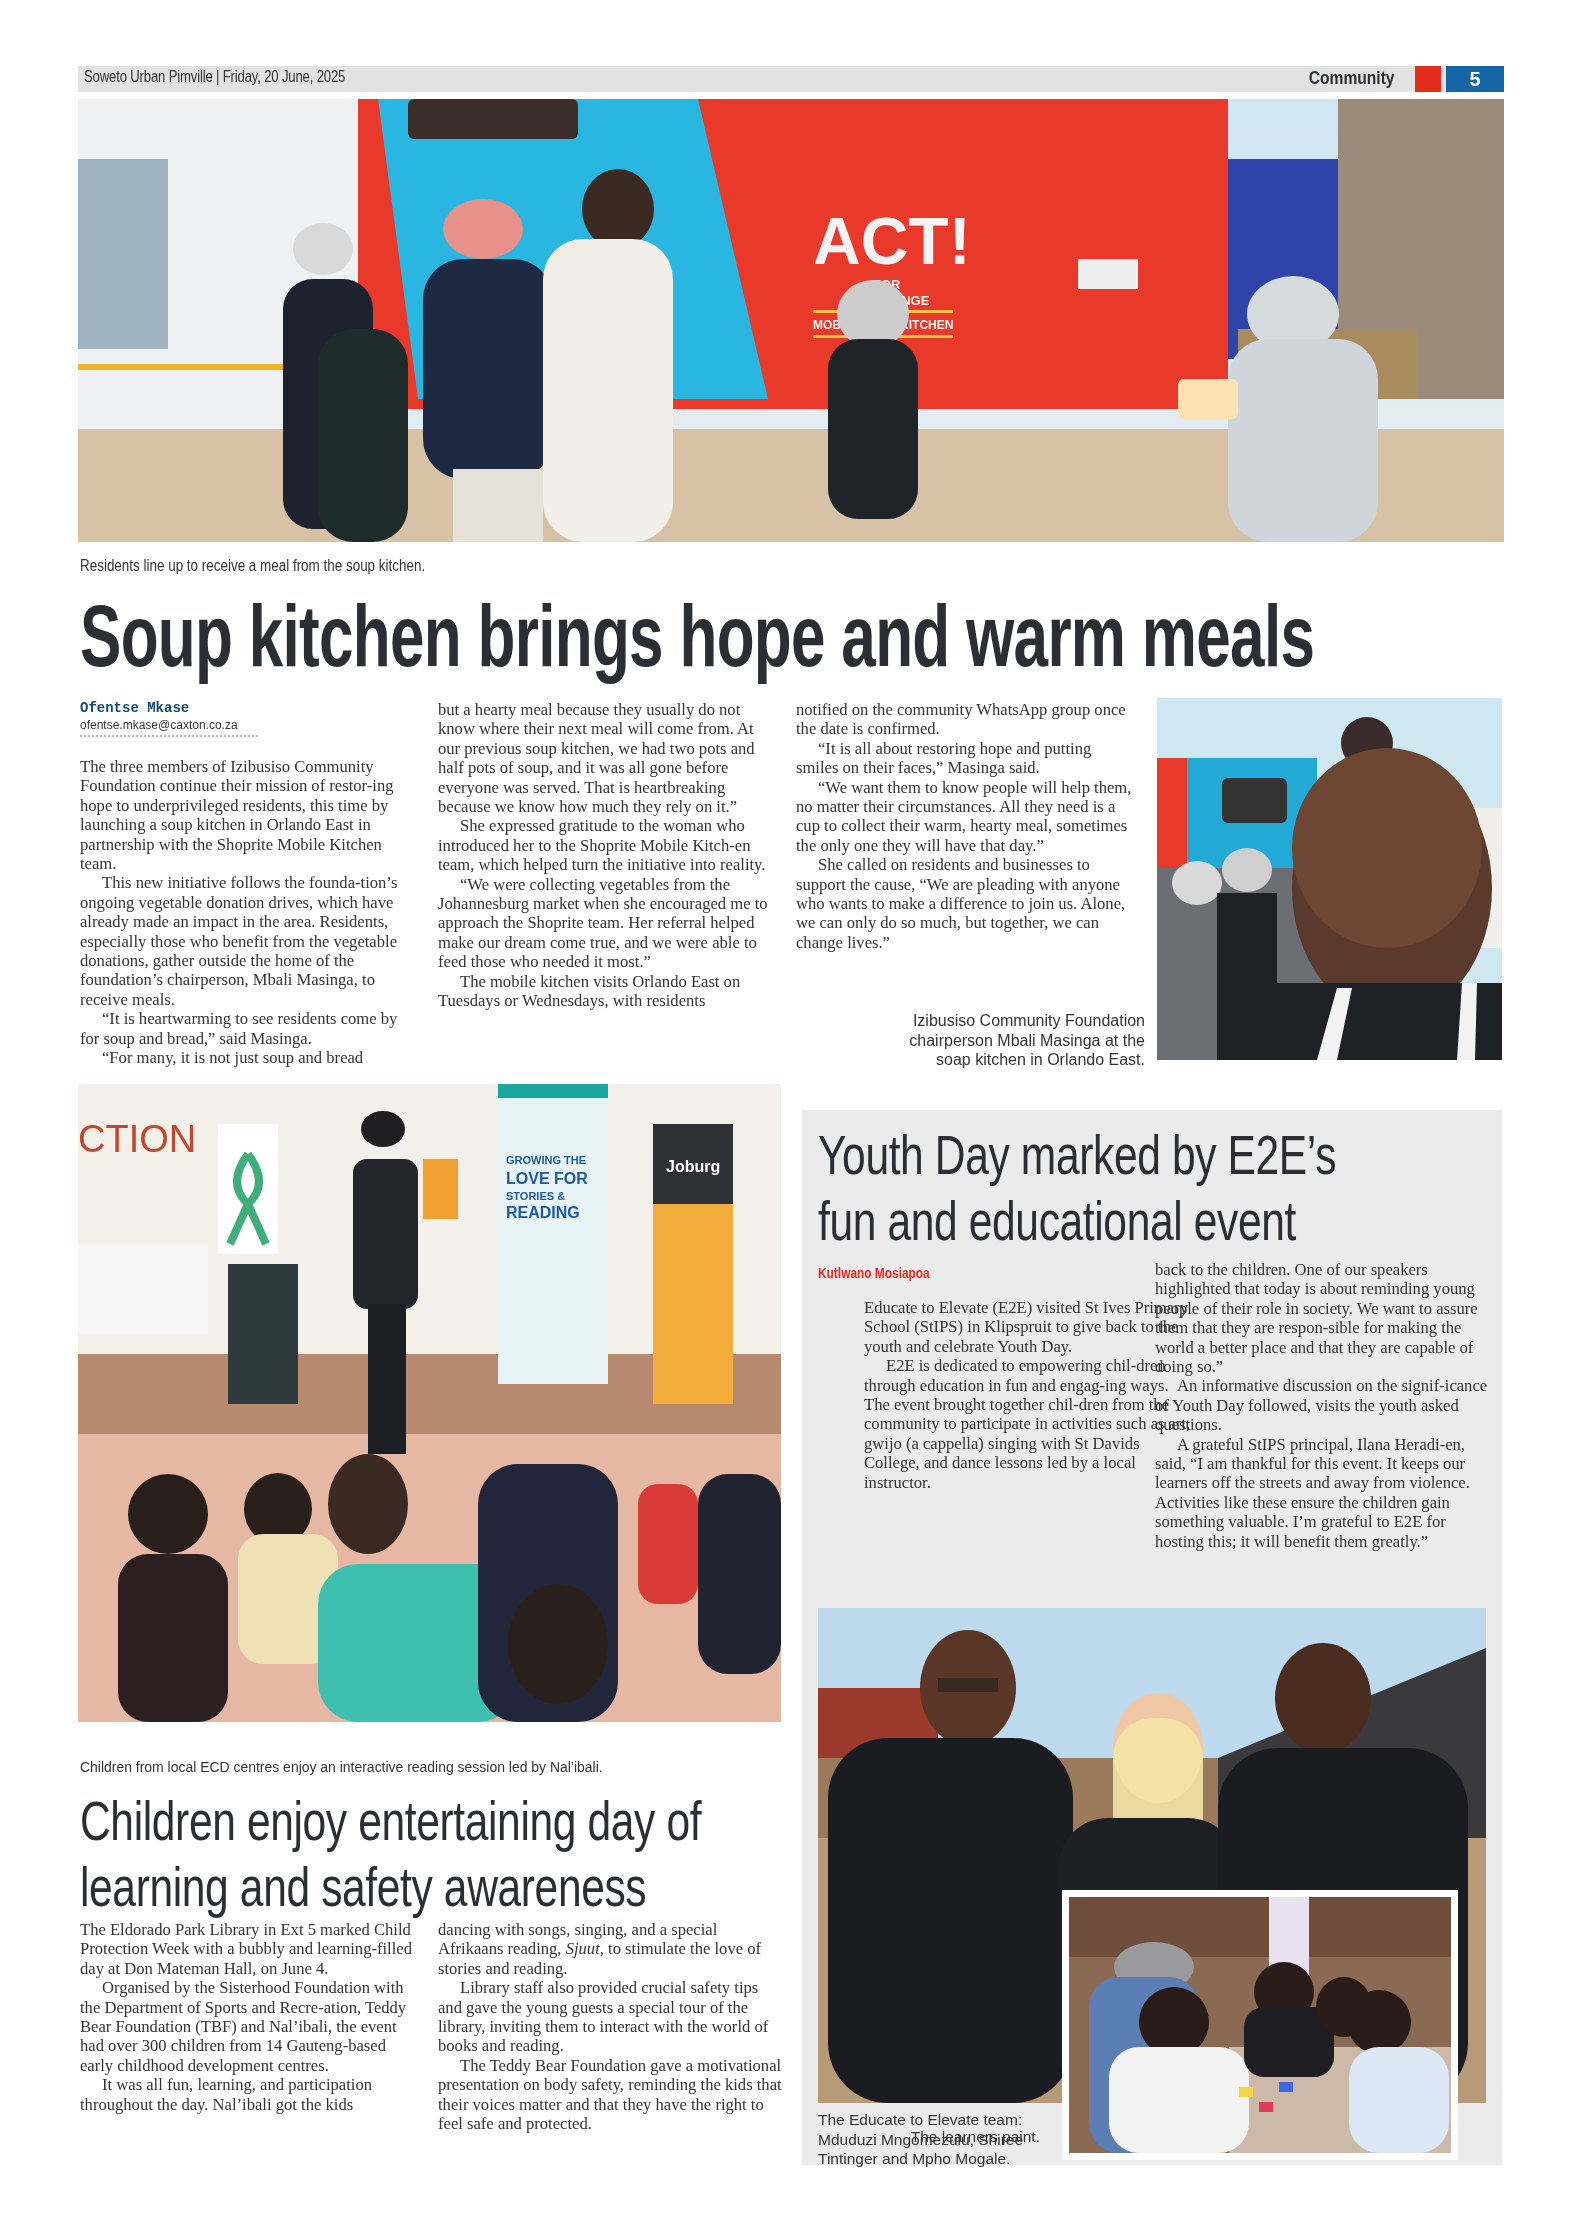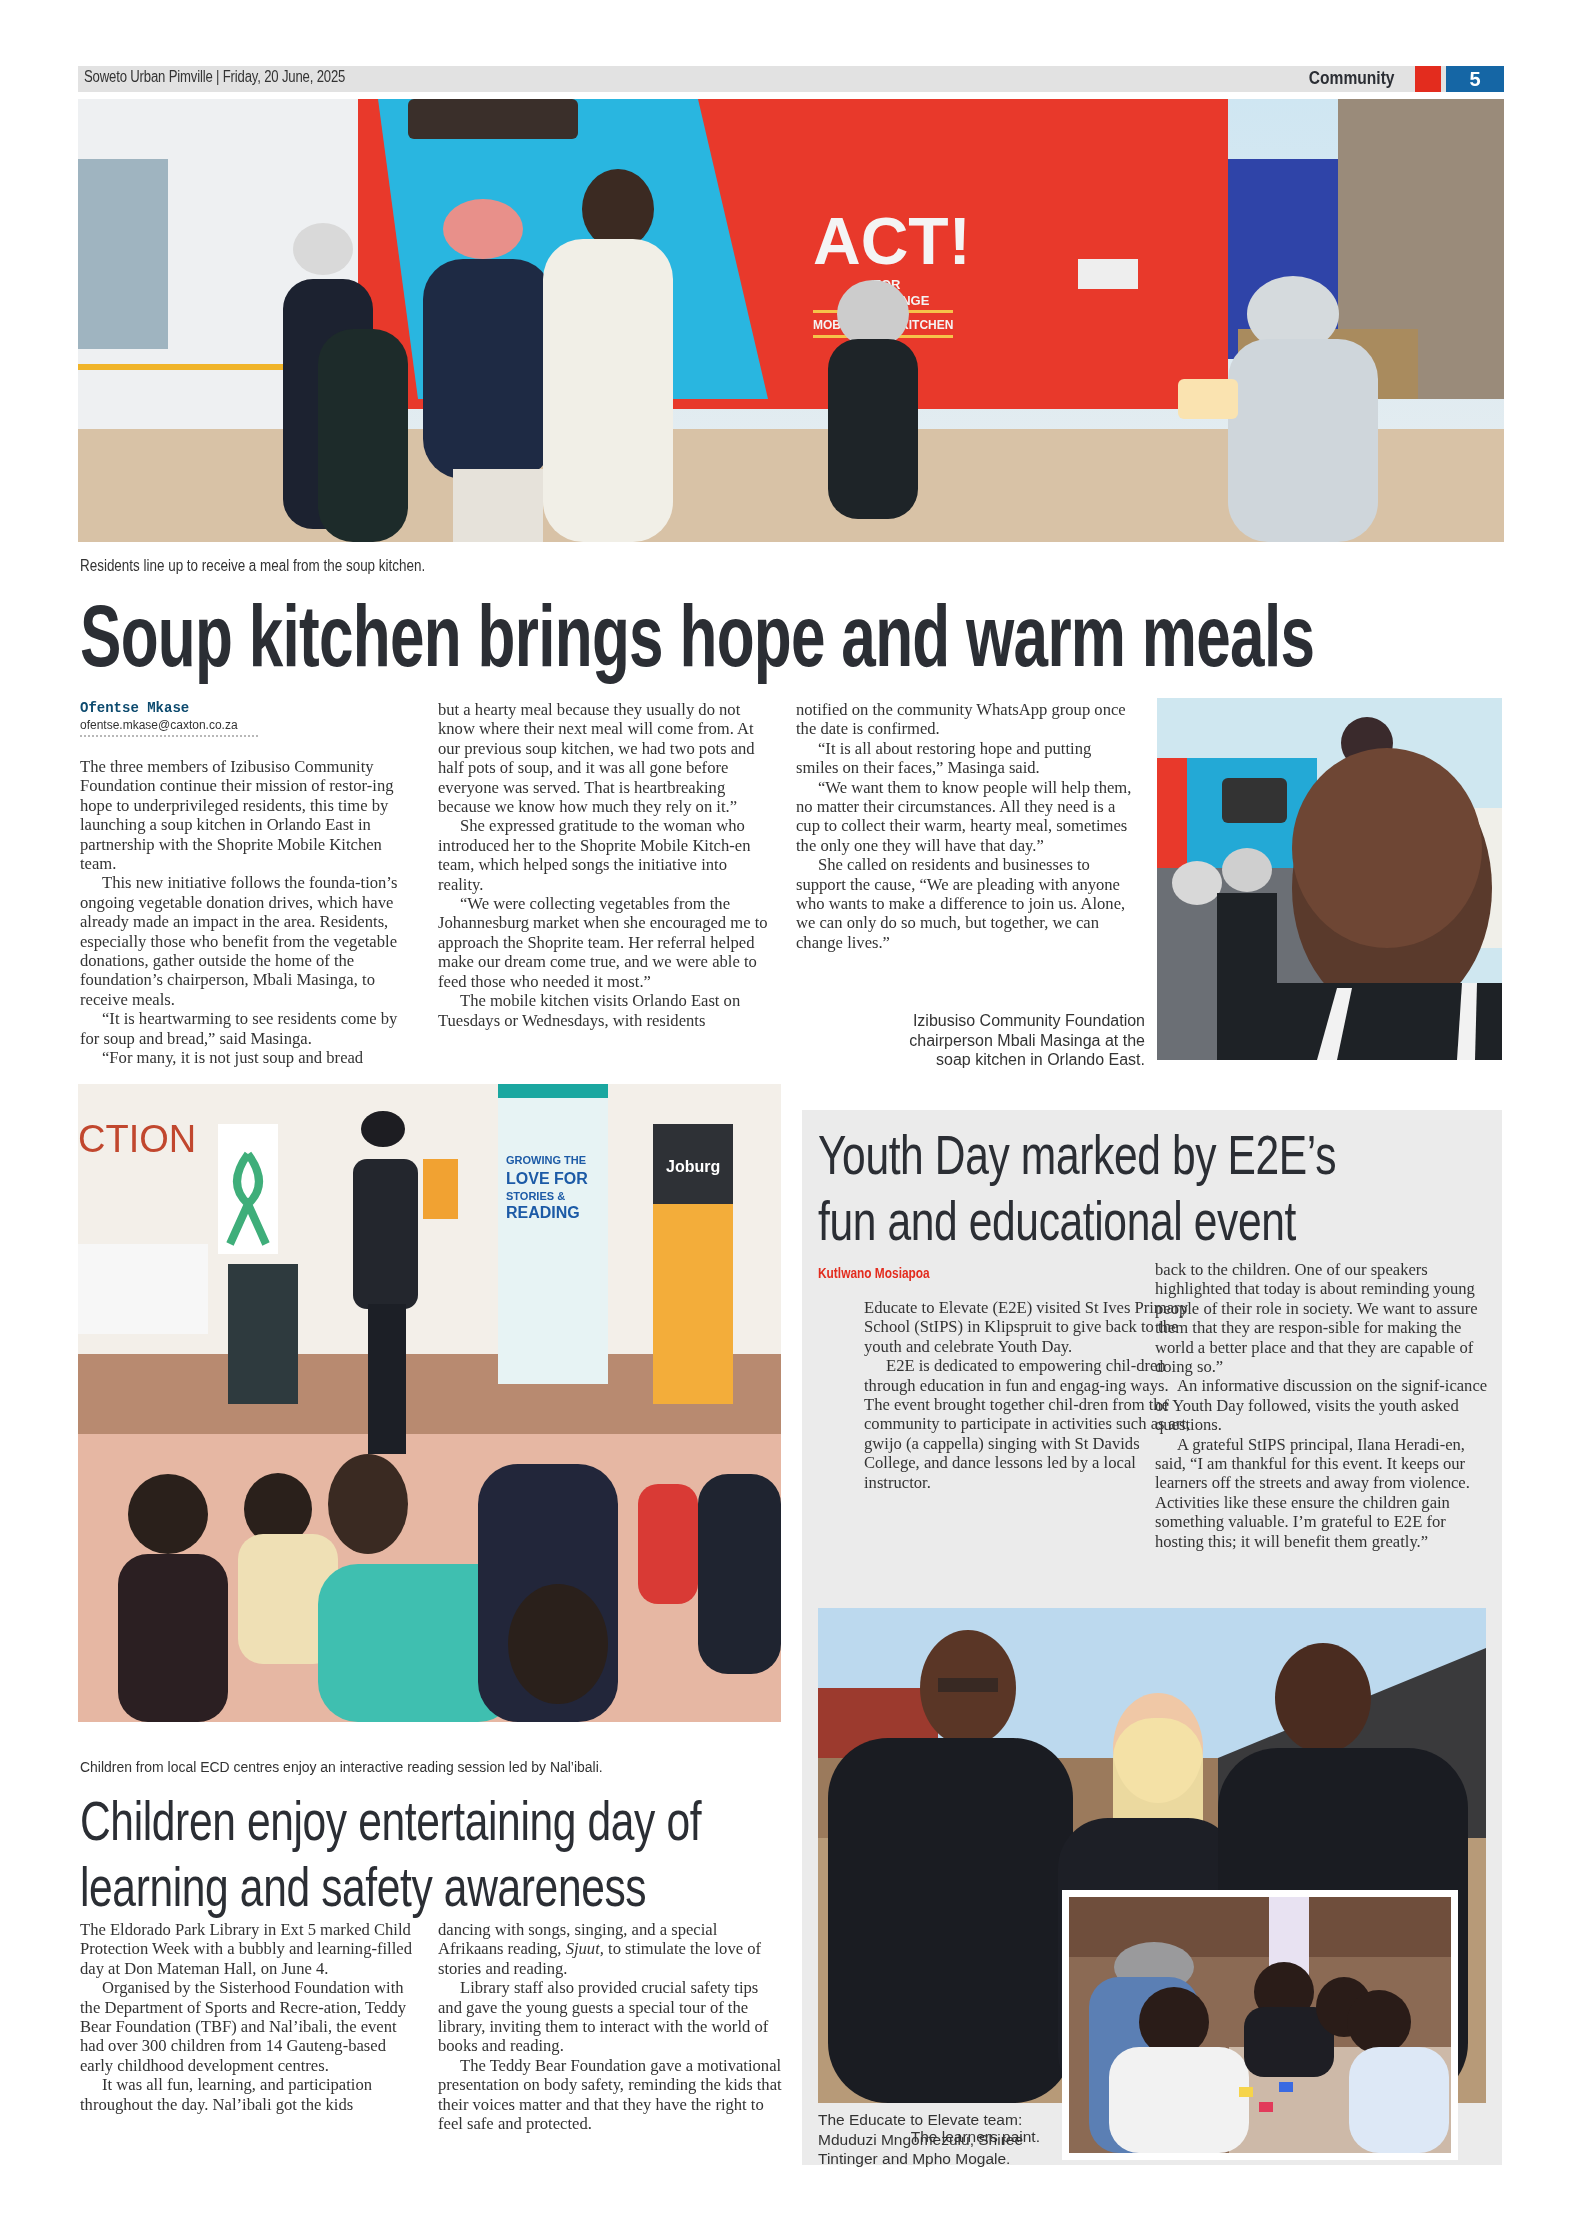--- a/index.html
+++ b/index.html
@@ -110,21 +110,21 @@
 
 <div class="abs col" style="left:80px; top:757px; width:330px;">
   <p>The three members of Izibusiso Community Foundation continue their mission of restor-ing hope to underprivileged residents, this time by launching a soup kitchen in Orlando East in partnership with the Shoprite Mobile Kitchen team.</p>
   <p class="ind">This new initiative follows the founda-tion’s ongoing vegetable donation drives, which have already made an impact in the area. Residents, especially those who benefit from the vegetable donations, gather outside the home of the foundation’s chairperson, Mbali Masinga, to receive meals.</p>
   <p class="ind">“It is heartwarming to see residents come by for soup and bread,” said Masinga.</p>
   <p class="ind">“For many, it is not just soup and bread</p>
 </div>
 
 <div class="abs col" style="left:438px; top:700px; width:338px;">
   <p>but a hearty meal because they usually do not know where their next meal will come from. At our previous soup kitchen, we had two pots and half pots of soup, and it was all gone before everyone was served. That is heartbreaking because we know how much they rely on it.”</p>
-  <p class="ind">She expressed gratitude to the woman who introduced her to the Shoprite Mobile Kitch-en team, which helped songs the initiative into reality.</p>
+  <p class="ind">She expressed gratitude to the woman who introduced her to the Shoprite Mobile Kitch-en team, which helped turn the initiative into reality.</p>
   <p class="ind">“We were collecting vegetables from the Johannesburg market when she encouraged me to approach the Shoprite team. Her referral helped make our dream come true, and we were able to feed those who needed it most.”</p>
   <p class="ind">The mobile kitchen visits Orlando East on Tuesdays or Wednesdays, with residents</p>
 </div>
 
 <div class="abs col" style="left:796px; top:700px; width:340px;">
   <p>notified on the community WhatsApp group once the date is confirmed.</p>
   <p class="ind">“It is all about restoring hope and putting smiles on their faces,” Masinga said.</p>
   <p class="ind">“We want them to know people will help them, no matter their circumstances. All they need is a cup to collect their warm, hearty meal, sometimes the only one they will have that day.”</p>
   <p class="ind">She called on residents and businesses to support the cause, “We are pleading with anyone who wants to make a difference to join us. Alone, we can only do so much, but together, we can change lives.”</p>
 </div>

